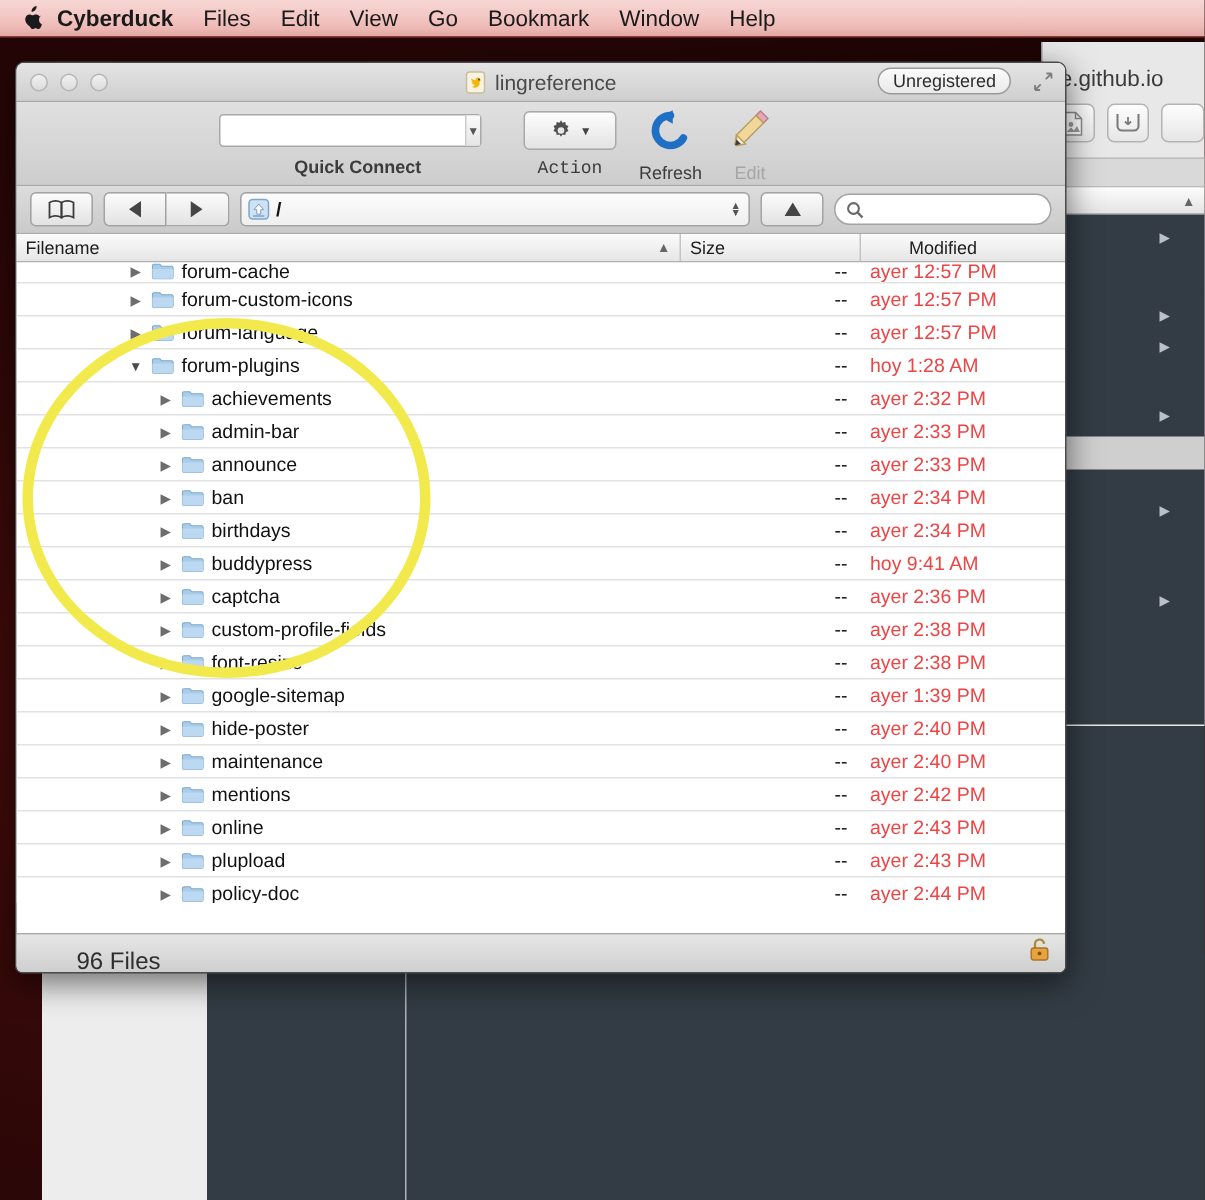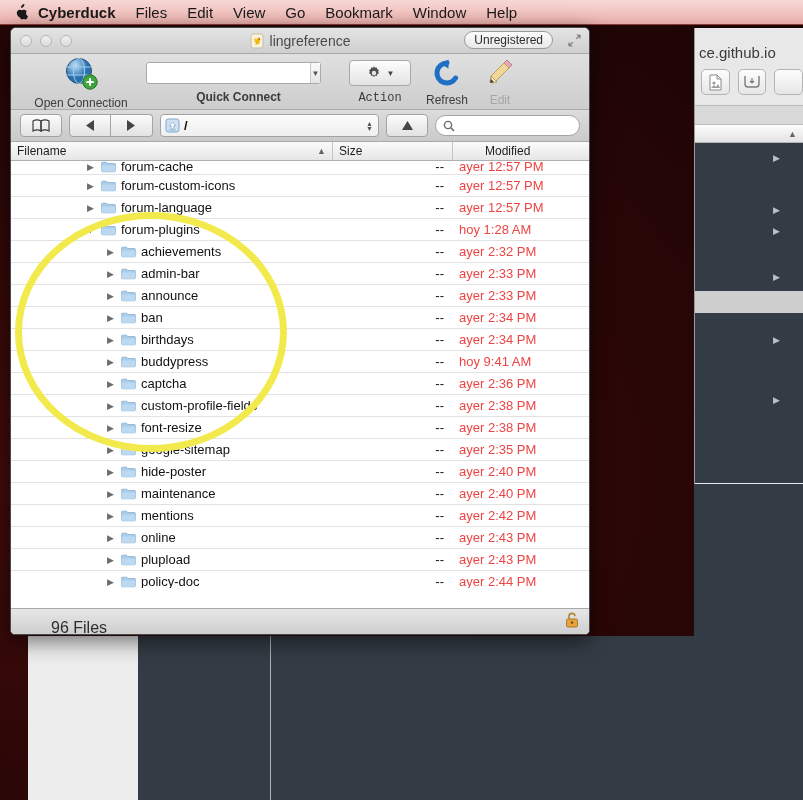--- a/index.html
+++ b/index.html
@@ -36,21 +36,21 @@
   #menubar { position:absolute; left:0; top:0; width:803px; height:25px;
      background:linear-gradient(to bottom,#f7d7d4 0%,#f3c9c6 40%,#eebab6 75%,#e3a9a5 100%);
      border-bottom:1px solid #8d3b34;
      display:flex; align-items:center; padding-left:8px; gap:0; }
   #menubar .apple { width:26px; display:flex; justify-content:center; align-items:center; }
   #menubar .apple svg { width:15px; height:17px; }
   #menubar .mi { font-size:15px; color:#1a1a1a; padding:0 10px; line-height:23px; white-space:nowrap; }
   #menubar .mi.app { font-weight:bold; padding-left:4px; }
 
   
-  #duck { position:absolute; left:10px; top:27px; width:580px; height:608px;
+  #duck { position:absolute; left:10px; top:41px; width:701px; height:608px;
      border:1px solid #4a4a4a; border-radius:6px 6px 5px 5px;
      box-shadow:0 6px 22px rgba(0,0,0,.55); overflow:hidden; background:#fff; }
 
   .titlebar { height:26px; background:linear-gradient(#e4e4e4,#cfcfcf);
      border-bottom:1px solid #a8a8a8; position:relative; display:flex; align-items:center; }
   .lights { display:flex; gap:8px; padding-left:9px; }
   .light { width:12px; height:12px; border-radius:50%;
      background:linear-gradient(#f0f0f0,#dcdcdc); border:1px solid #b5b5b5; }
   .title-center { position:absolute; left:0; right:0; display:flex; align-items:center;
      justify-content:center; gap:6px; pointer-events:none; }
@@ -209,36 +209,20 @@
     <div class="fullscreen-ico">
       <svg width="13" height="13" viewBox="0 0 13 13">
           <path d="M12 1L8.2 4.8M12 1H8.6M12 1v3.4" stroke="#7d7d7d" stroke-width="1.2" fill="none"></path>
           <path d="M1 12l3.8-3.8M1 12h3.4M1 12V8.6" stroke="#7d7d7d" stroke-width="1.2" fill="none"></path>
         </svg>
     </div>
   </div>
 
   <div class="toolbar">
 
-    <div class="tb-item" style="left:18px; top:3px; width:104px;">
-      <svg width="40" height="34" viewBox="0 0 40 34">
-        <defs>
-            <radialGradient id="gl" cx="35%" cy="28%">
-              <stop offset="0" stop-color="#bfe3f7"></stop>
-              <stop offset="1" stop-color="#2a6fae"></stop>
-            </radialGradient>
-          </defs>
-        <circle cx="18" cy="14" r="12.5" fill="url(#gl)" stroke="#1d4f7d"></circle>
-        <ellipse cx="18" cy="14" rx="5.6" ry="12.5" fill="none" stroke="#9fd0ee" stroke-width="1"></ellipse>
-        <path d="M6 10h24M6 18h24" stroke="#9fd0ee" stroke-width="1" fill="none"></path>
-        <circle cx="29" cy="25" r="7.2" fill="#3fa63f" stroke="#227022"></circle>
-        <path d="M29 21.3v7.4M25.3 25h7.4" stroke="#fff" stroke-width="2"></path>
-      </svg>
-      <div class="tb-label">Open Connection</div>
-    </div>
 
     <div class="tb-item" style="left:135px; top:8px; width:185px;">
       <div class="qc-field">
         <input class="qc-in" style="border: none; outline: none; font-size: 12px; padding: 0px 4px; background: transparent;" placeholder="">
         <div class="qc-arrow">▼</div>
       </div>
       <div class="tb-label" style="margin-top:6px;font-weight:bold;">Quick Connect</div>
     </div>
 
     <div class="tb-item" style="left:338px; top:6px; width:62px;">
@@ -490,21 +474,21 @@
       <div class="frow">
         <div class="name" style="padding-left:94px;">
           <span class="disc">▶</span>
           <svg class="folder" viewBox="0 0 15 12">
             <path d="M.6 2.2A1 1 0 011.6 1.2h4l1.2 1.3h6.6a1 1 0 011 1v6.3a1 1 0 01-1 1H1.6a1 1 0 01-1-1z" fill="#a9ccea" stroke="#7da7cc" stroke-width=".7"></path>
             <path d="M.6 4.4h13.8v5.4a1 1 0 01-1 1H1.6a1 1 0 01-1-1z" fill="#bcd9f1"></path>
           </svg>
           <span>google-sitemap</span>
         </div>
         <div class="sz">--</div>
-        <div class="md">ayer 2:35 PM</div>
+        <div class="md">ayer 1:39 PM</div>
       </div>
       <div class="frow">
         <div class="name" style="padding-left:94px;">
           <span class="disc">▶</span>
           <svg class="folder" viewBox="0 0 15 12">
             <path d="M.6 2.2A1 1 0 011.6 1.2h4l1.2 1.3h6.6a1 1 0 011 1v6.3a1 1 0 01-1 1H1.6a1 1 0 01-1-1z" fill="#a9ccea" stroke="#7da7cc" stroke-width=".7"></path>
             <path d="M.6 4.4h13.8v5.4a1 1 0 01-1 1H1.6a1 1 0 01-1-1z" fill="#bcd9f1"></path>
           </svg>
           <span>hide-poster</span>
         </div>

